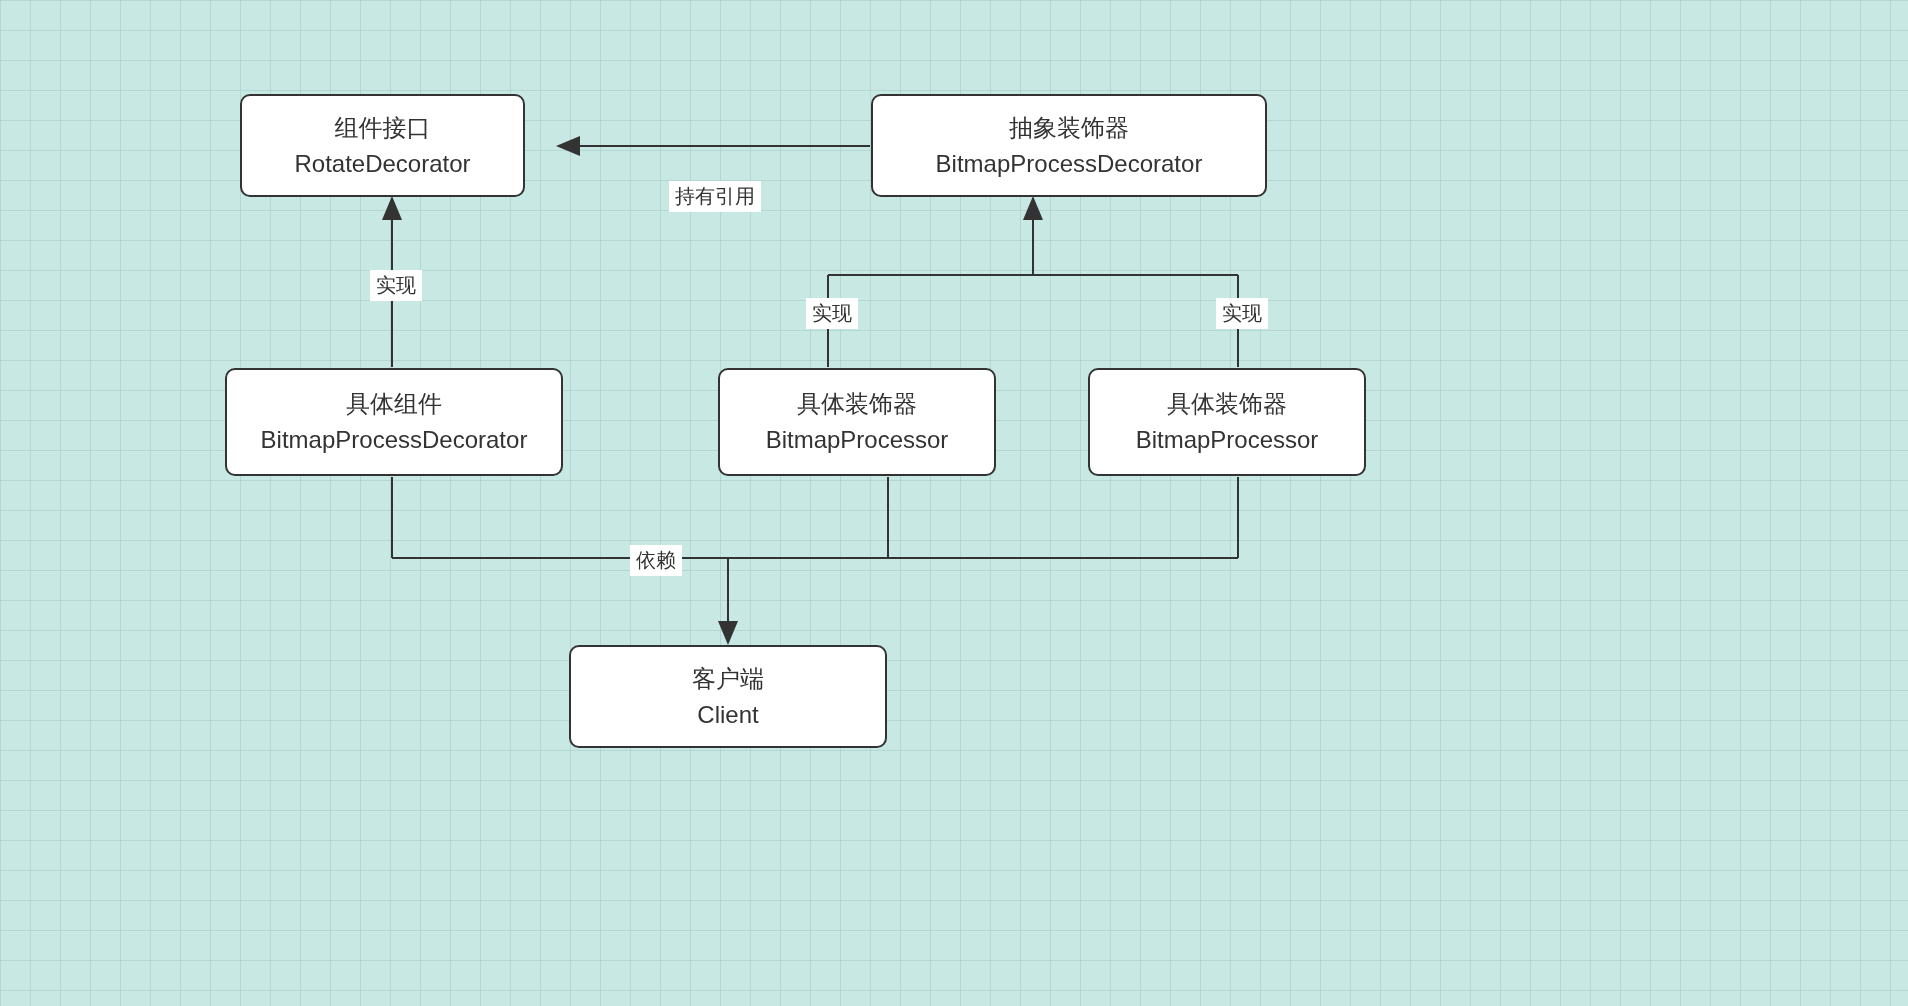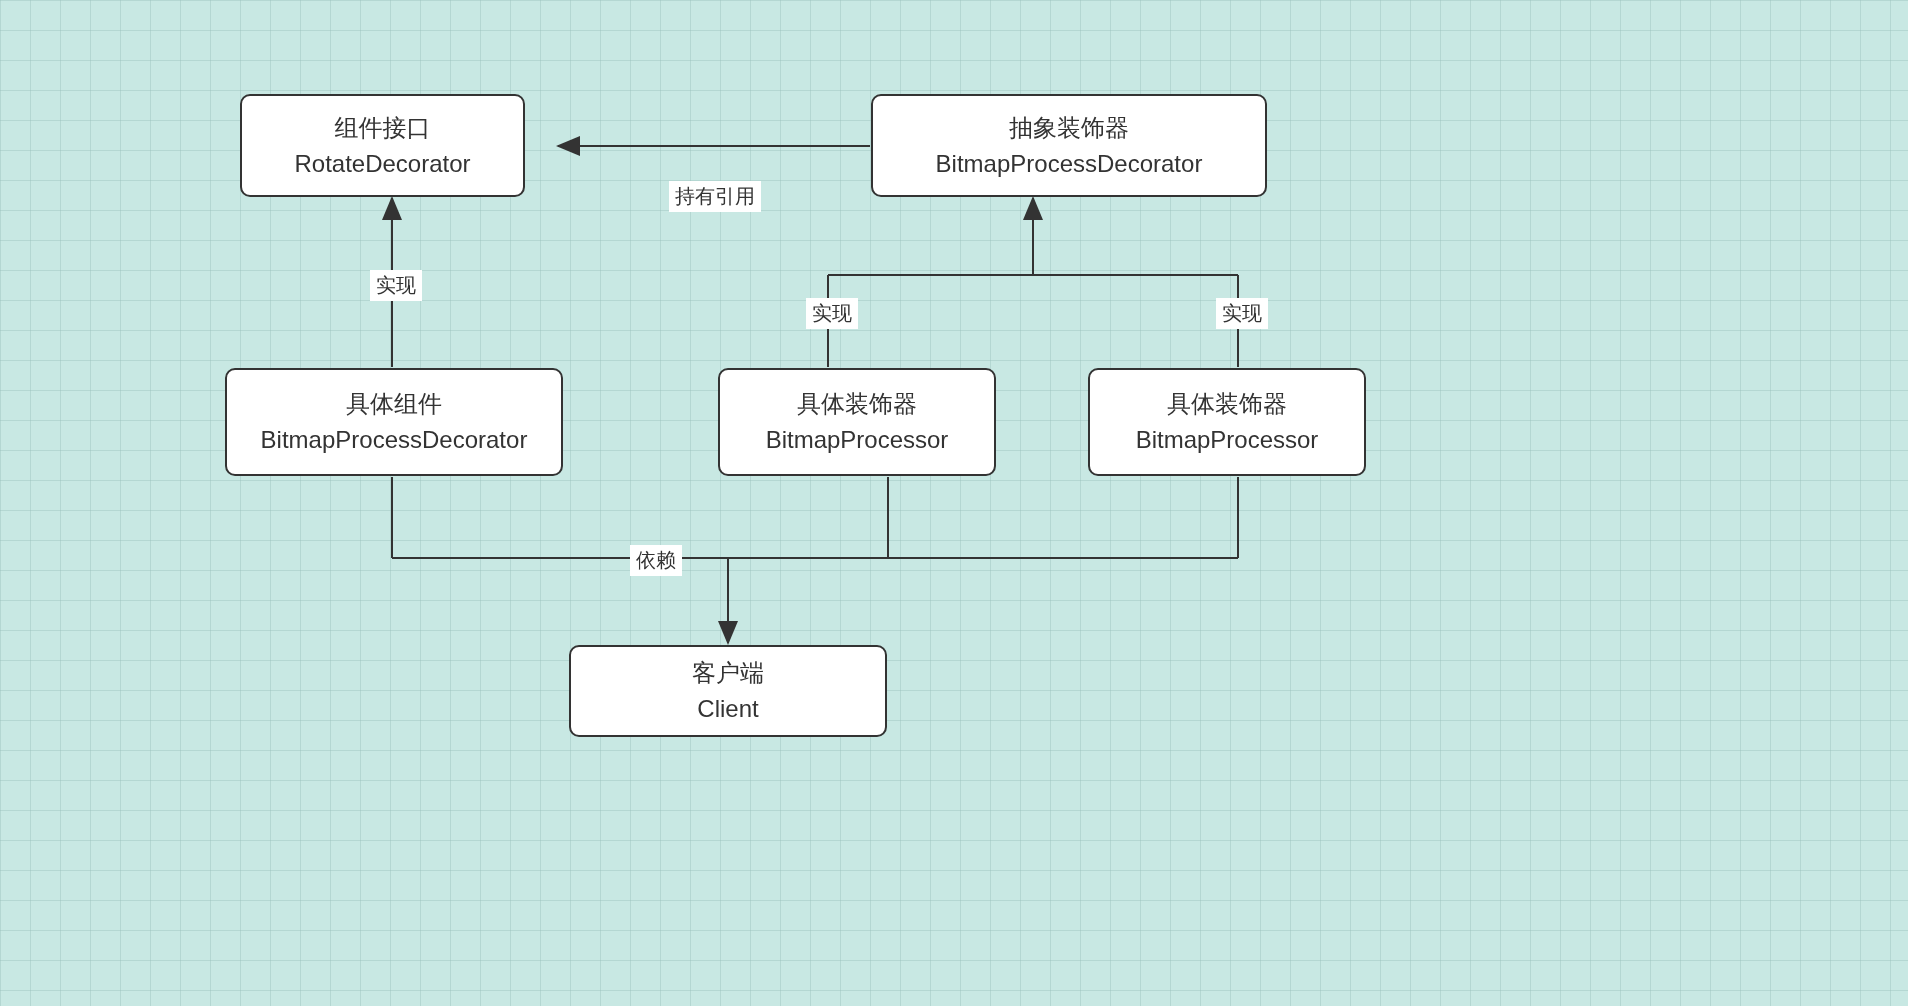--- a/index.html
+++ b/index.html
@@ -104,21 +104,21 @@
 <div class="node" style="left:718px; top:368px; width:278px; height:108px;">
   <div>具体装饰器</div>
   <div>BitmapProcessor</div>
 </div>
 
 <div class="node" style="left:1088px; top:368px; width:278px; height:108px;">
   <div>具体装饰器</div>
   <div>BitmapProcessor</div>
 </div>
 
-<div class="node" style="left:569px; top:645px; width:318px; height:92px;">
+<div class="node" style="left:569px; top:645px; width:318px; height:103px;">
   <div>客户端</div>
   <div>Client</div>
 </div>
 
 <div class="edge-label" style="left:669px; top:133px;margin-top:48px;">持有引用</div>
 <div class="edge-label" style="left:370px; top:270px;">实现</div>
 <div class="edge-label" style="left:806px; top:298px;">实现</div>
 <div class="edge-label" style="left:1216px; top:298px;">实现</div>
 <div class="edge-label" style="left:630px; top:545px;">依赖</div>
 

